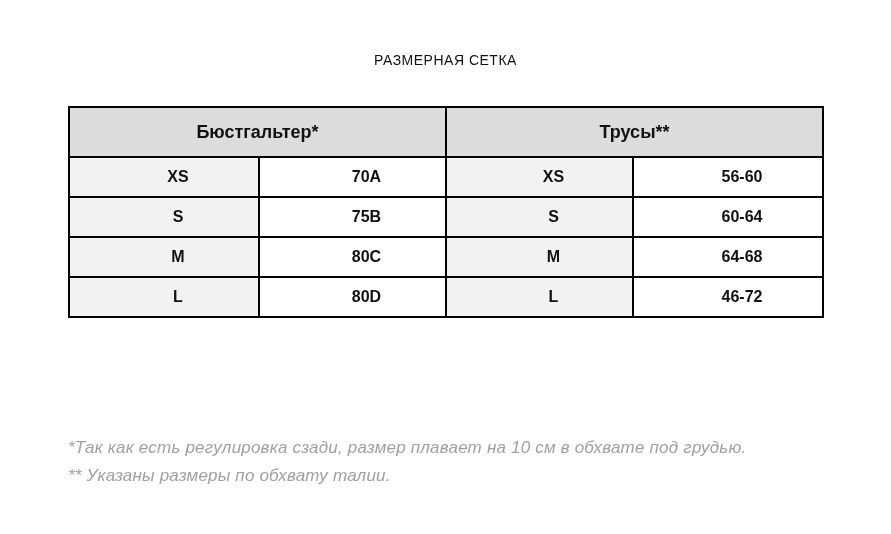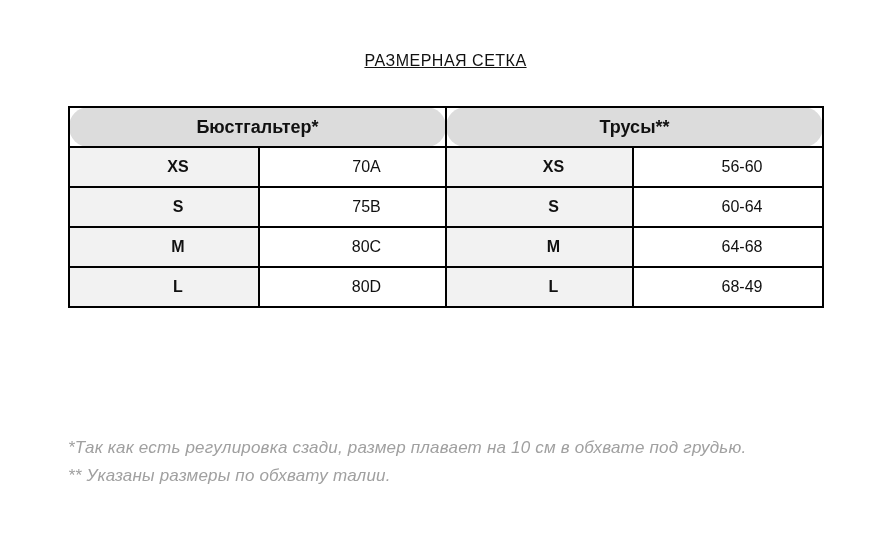--- a/index.html
+++ b/index.html
@@ -18,60 +18,58 @@
     position: relative;
     font-family: "Liberation Sans", "DejaVu Sans", sans-serif;
     overflow: hidden;
   }
   .page-title {
     position: absolute;
     top: 52px;
     left: 0;
     width: 100%;
     text-align: center;
-    font-size: 16px;
+    font-size: 14px;
     font-weight: 400;
     letter-spacing: 0.5px;
     color: var(--title-text);
-    text-decoration: underline;
   }
   table.size-table {
     position: absolute;
     left: 68px;
     top: 106px;
     width: 754px;
     border-collapse: collapse;
     table-layout: fixed;
   }
   table.size-table th,
   table.size-table td {
     border: 2px solid var(--border);
     text-align: center;
     vertical-align: middle;
     color: #111111;
   }
   table.size-table th {
-    height: 40px;
+    height: 50px;
     background: var(--header-bg);
     font-size: 18px;
     font-weight: 700;
-    border-radius: 22px;
   }
   table.size-table td {
     height: 40px;
     font-size: 16px;
     padding-left: 28px;
   }
   table.size-table td.size-cell {
     background: var(--size-cell-bg);
     font-weight: 700;
   }
   table.size-table td.value-cell {
     background: var(--value-cell-bg);
-    font-weight: 400;
+    font-weight: 700;
   }
   .footnotes {
     position: absolute;
     left: 68px;
     top: 434px;
     width: 790px;
   }
   .footnotes p {
     font-size: 17px;
     font-style: italic;
@@ -116,21 +114,21 @@
       <tr>
         <td class="size-cell">M</td>
         <td class="value-cell">80C</td>
         <td class="size-cell">M</td>
         <td class="value-cell">64-68</td>
       </tr>
       <tr>
         <td class="size-cell">L</td>
         <td class="value-cell">80D</td>
         <td class="size-cell">L</td>
-        <td class="value-cell">68-49</td>
+        <td class="value-cell">46-72</td>
       </tr>
     </tbody>
   </table>
 
   <div class="footnotes">
     <p>*Так как есть регулировка сзади, размер плавает на 10 см в обхвате под грудью.</p>
     <p>** Указаны размеры по обхвату талии.</p>
   </div>
 
 </div>

